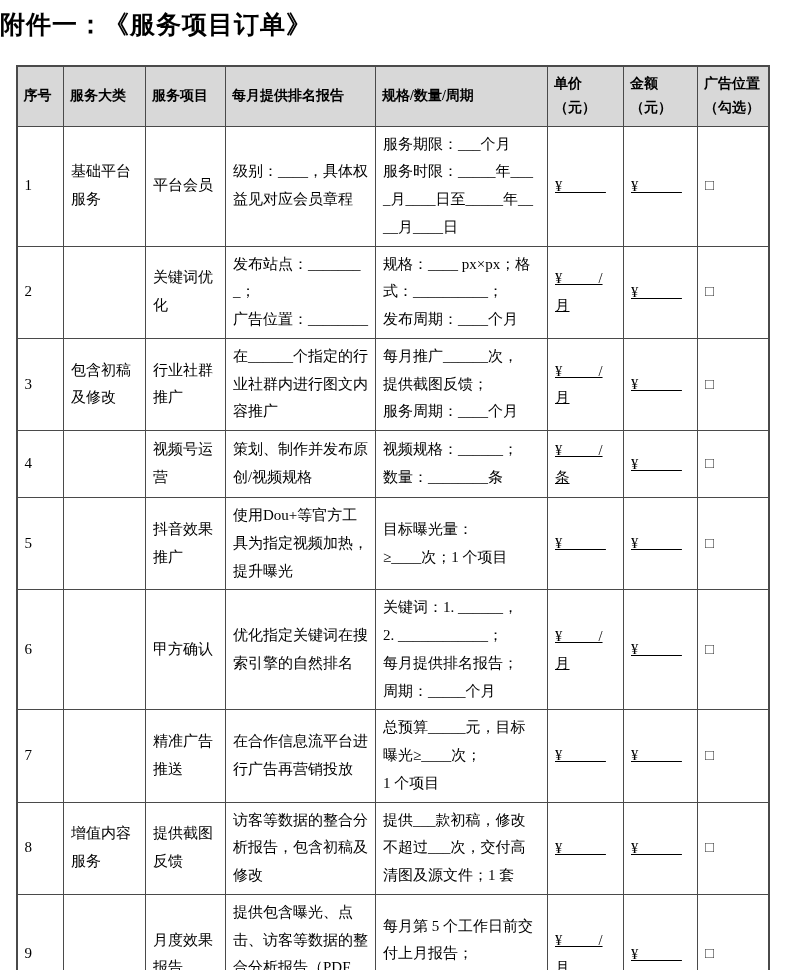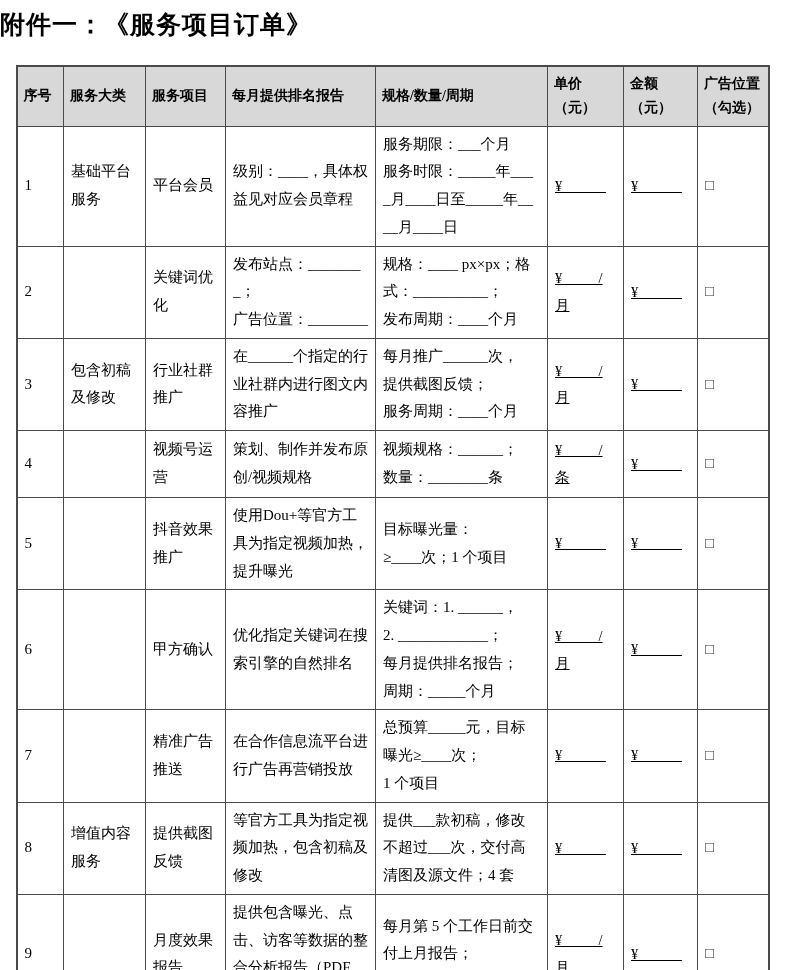--- a/index.html
+++ b/index.html
@@ -168,22 +168,22 @@
           <td class="cell-spec">总预算_____元，目标曝光≥____次；
 1 个项目</td>
           <td class="cell-price">¥______</td>
           <td class="cell-amount">¥______</td>
           <td class="cell-checkbox"><span class="checkbox-glyph">□</span></td>
         </tr>
         <tr style="height: 90px;">
           <td class="cell-no">8</td>
           <td class="cell-category">增值内容服务</td>
           <td class="cell-item">提供截图反馈</td>
-          <td class="cell-description">等官方工具为指定视频加热，包含初稿及修改</td>
-          <td class="cell-spec">提供___款初稿，修改不超过___次，交付高清图及源文件；4 套</td>
+          <td class="cell-description">访客等数据的整合分析报告，包含初稿及修改</td>
+          <td class="cell-spec">提供___款初稿，修改不超过___次，交付高清图及源文件；1 套</td>
           <td class="cell-price">¥______</td>
           <td class="cell-amount">¥______</td>
           <td class="cell-checkbox"><span class="checkbox-glyph">□</span></td>
         </tr>
         <tr style="height: 82px;">
           <td class="cell-no">9</td>
           <td class="cell-category"></td>
           <td class="cell-item">月度效果报告</td>
           <td class="cell-description">提供包含曝光、点击、访客等数据的整合分析报告（PDF 格式）</td>
           <td class="cell-spec">每月第 5 个工作日前交付上月报告；

